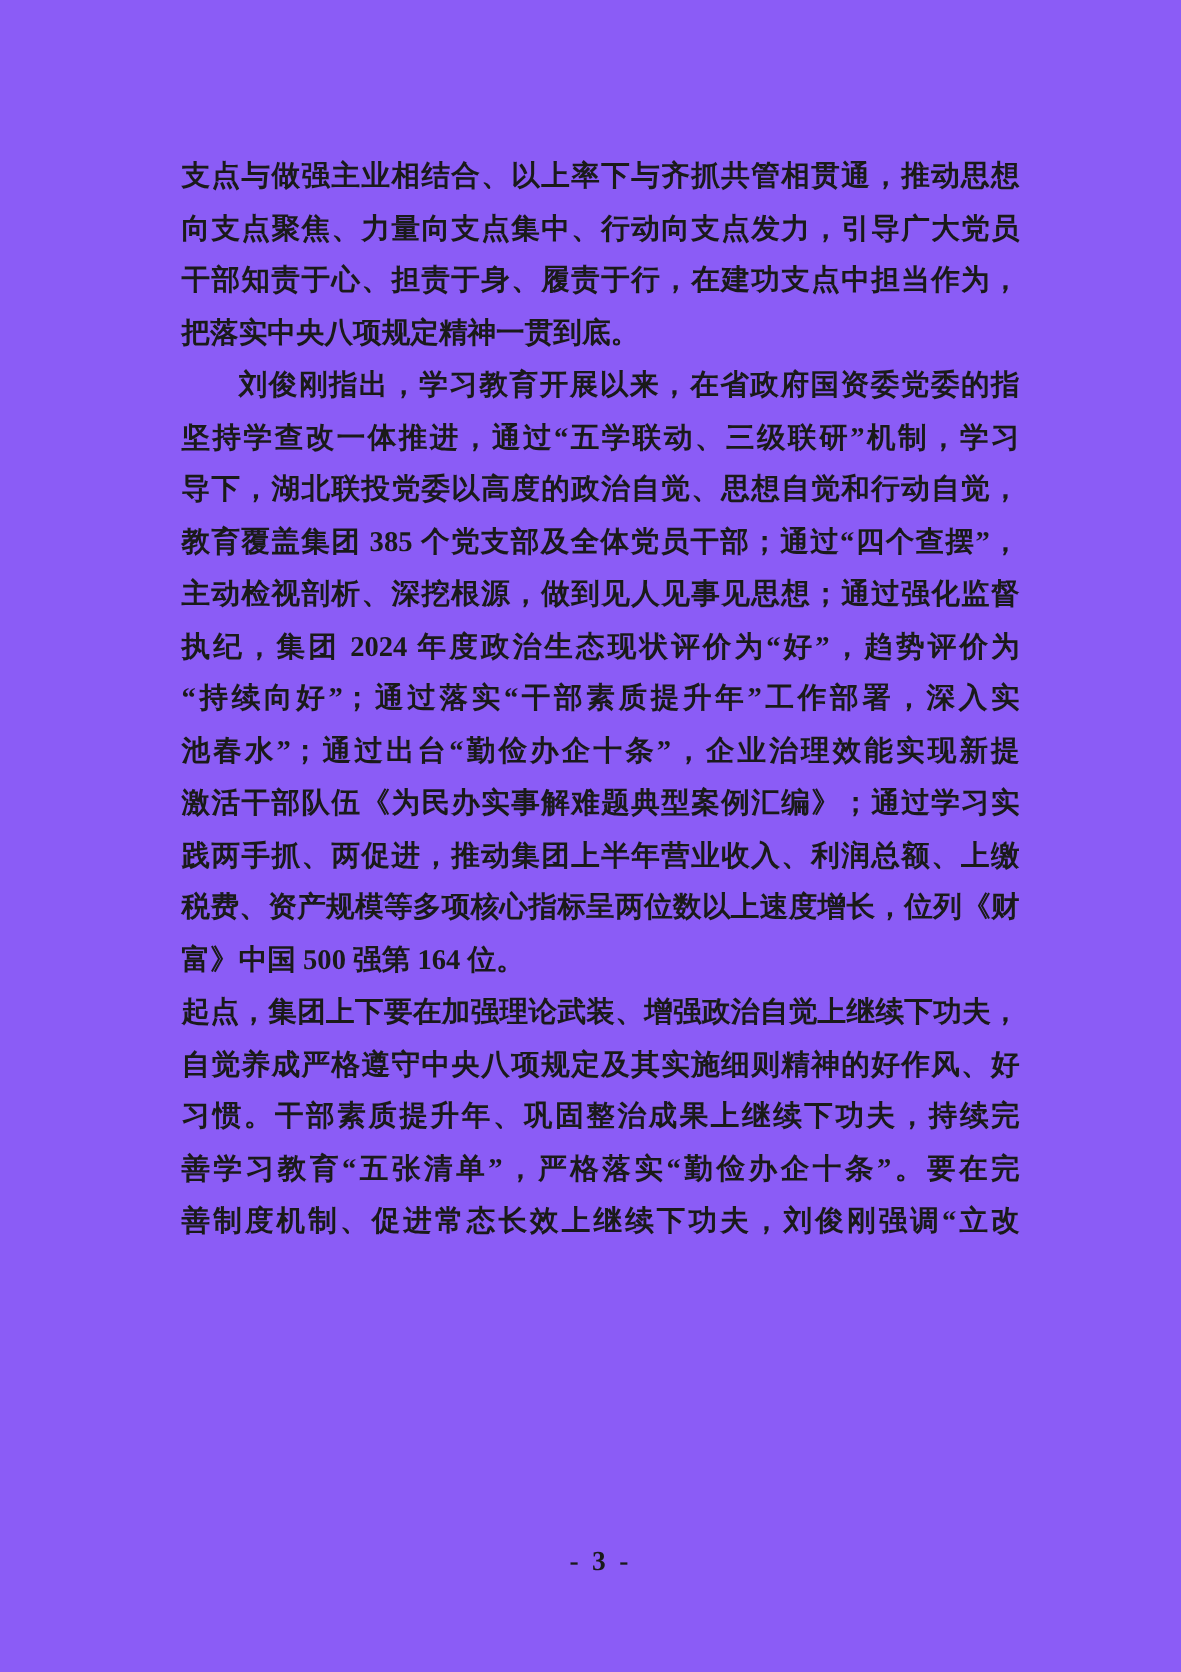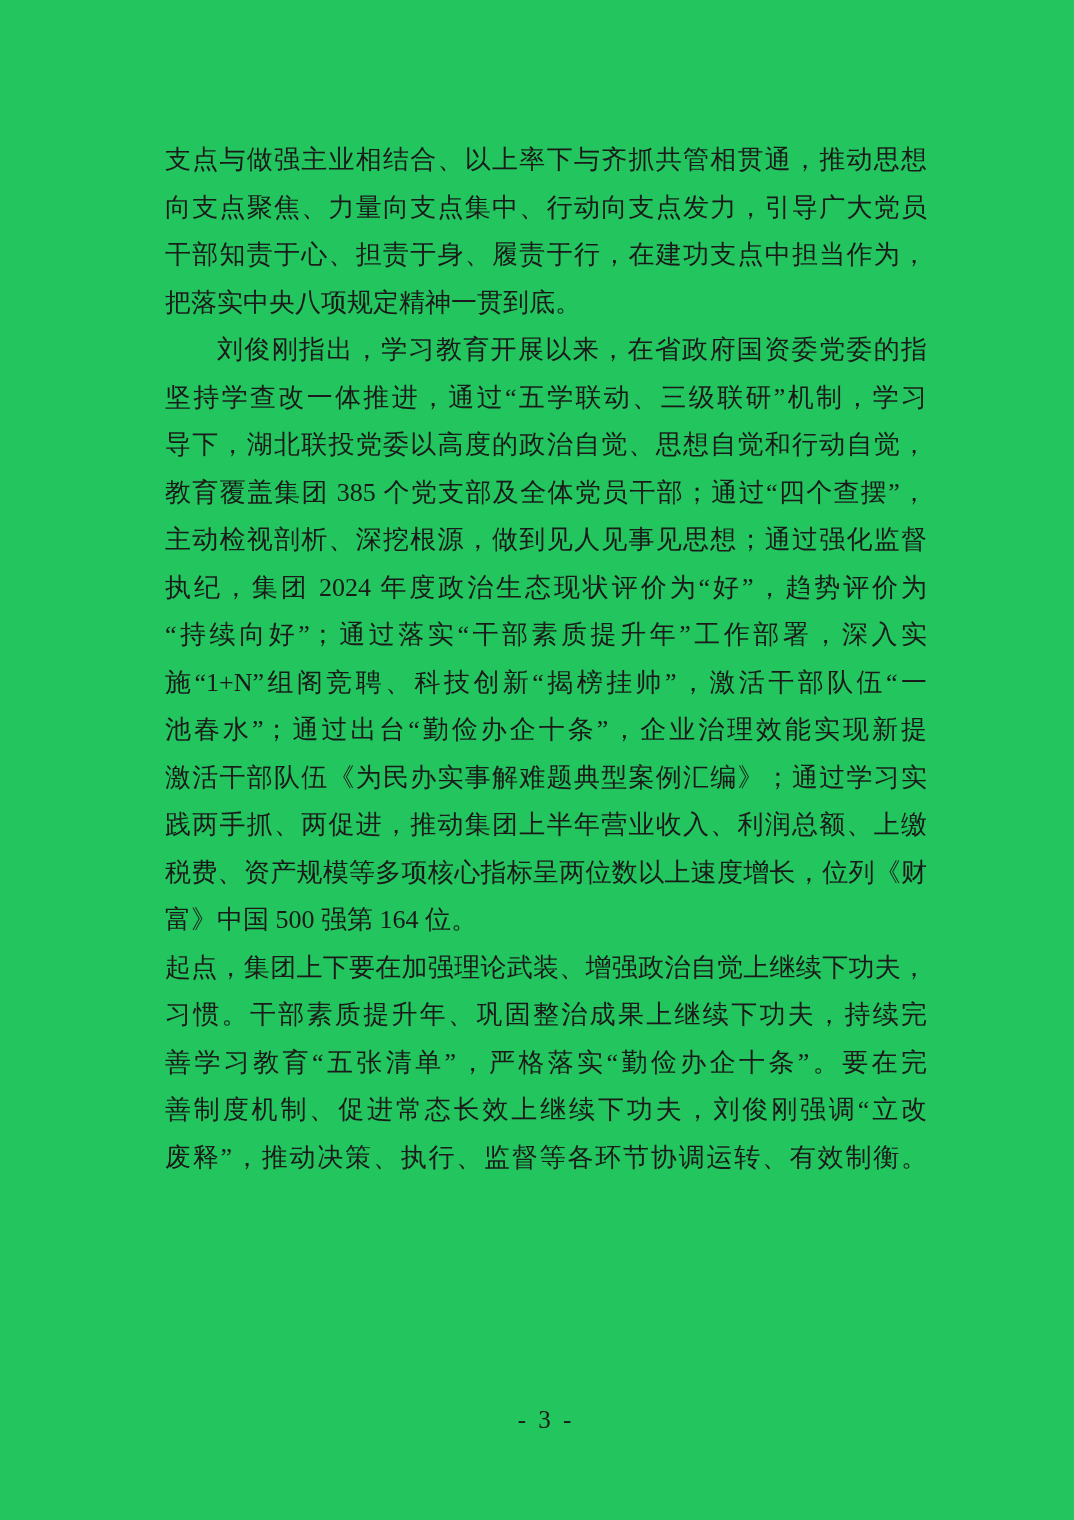--- a/index.html
+++ b/index.html
@@ -7,21 +7,22 @@
     width: 1074px;
     height: 1520px;
     background: #ffffff;
     position: relative;
     overflow: hidden;
     font-family: "Liberation Serif", "DejaVu Serif", serif;
   }
   .page {
     position: absolute;
     inset: 0;
-    background: #22c55e;
+    background: #8b5cf6;
+    font-weight: bold;
   }
   .doc-body {
     position: absolute;
     left: 165px;
     top: 136px;
     width: 762px;
     font-size: 26px;
     line-height: 47.5px;
     color: #1a1a1a;
   }
@@ -56,29 +57,28 @@
         <div class="line end">把落实中央八项规定精神一贯到底。</div>
       </div>
       <div class="paragraph">
         <div class="line indent">刘俊刚指出，学习教育开展以来，在省政府国资委党委的指</div>
         <div class="line">坚持学查改一体推进，通过“五学联动、三级联研”机制，学习</div>
         <div class="line">导下，湖北联投党委以高度的政治自觉、思想自觉和行动自觉，</div>
         <div class="line">教育覆盖集团 385 个党支部及全体党员干部；通过“四个查摆”，</div>
         <div class="line">主动检视剖析、深挖根源，做到见人见事见思想；通过强化监督</div>
         <div class="line">执纪，集团 2024 年度政治生态现状评价为“好”，趋势评价为</div>
         <div class="line">“持续向好”；通过落实“干部素质提升年”工作部署，深入实</div>
-        <div class="line">施“1+N”组阁竞聘、科技创新“揭榜挂帅”，激活干部队伍“一</div>
         <div class="line">池春水”；通过出台“勤俭办企十条”，企业治理效能实现新提</div>
         <div class="line">激活干部队伍《为民办实事解难题典型案例汇编》；通过学习实</div>
         <div class="line">践两手抓、两促进，推动集团上半年营业收入、利润总额、上缴</div>
         <div class="line">税费、资产规模等多项核心指标呈两位数以上速度增长，位列《财</div>
         <div class="line end">富》中国 500 强第 164 位。</div>
       </div>
       <div class="paragraph">
         <div class="line">起点，集团上下要在加强理论武装、增强政治自觉上继续下功夫，</div>
+        <div class="line">自觉养成严格遵守中央八项规定及其实施细则精神的好作风、好</div>
         <div class="line">习惯。干部素质提升年、巩固整治成果上继续下功夫，持续完</div>
         <div class="line">善学习教育“五张清单”，严格落实“勤俭办企十条”。要在完</div>
         <div class="line">善制度机制、促进常态长效上继续下功夫，刘俊刚强调“立改</div>
-        <div class="line">废释”，推动决策、执行、监督等各环节协调运转、有效制衡。</div>
       </div>
     </div>
   <div class="page-number">- 3 -</div>
 </div>
 
 </body></html>

